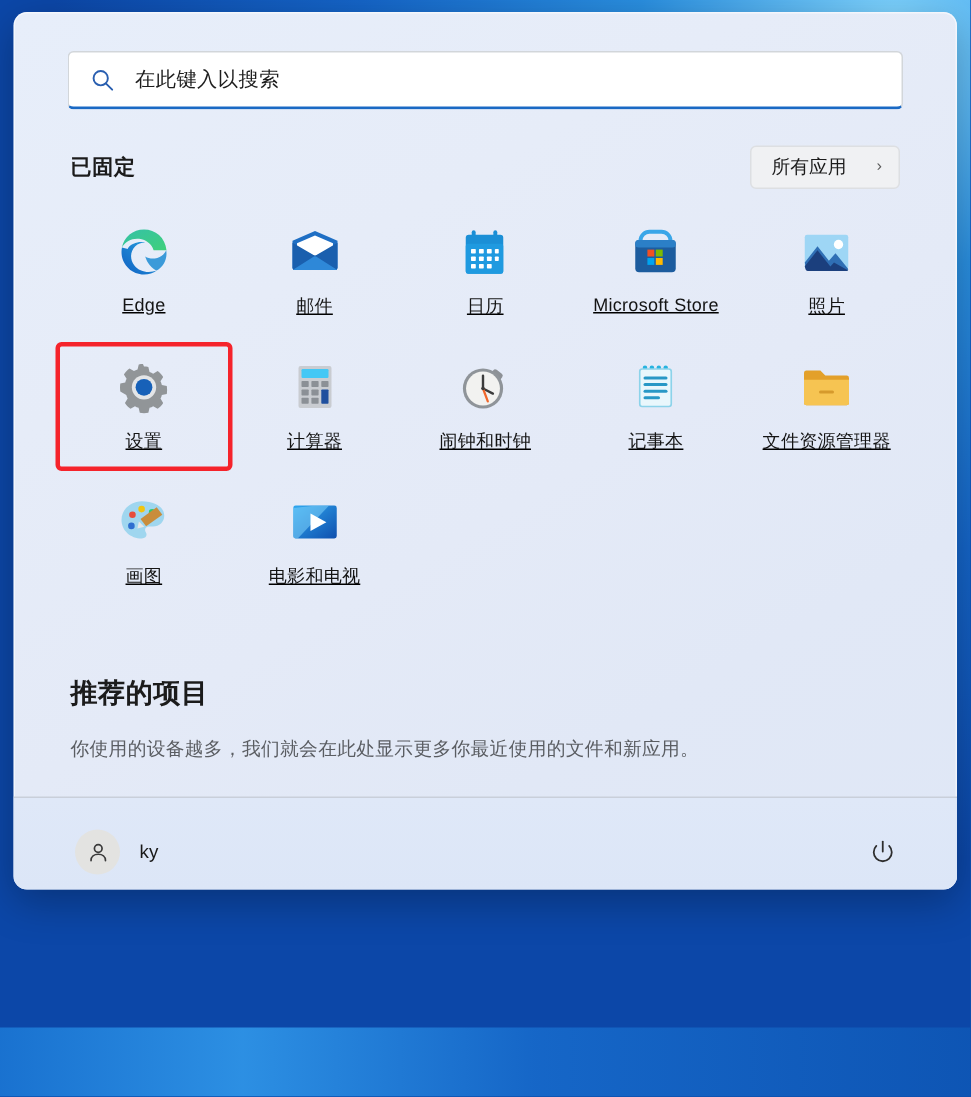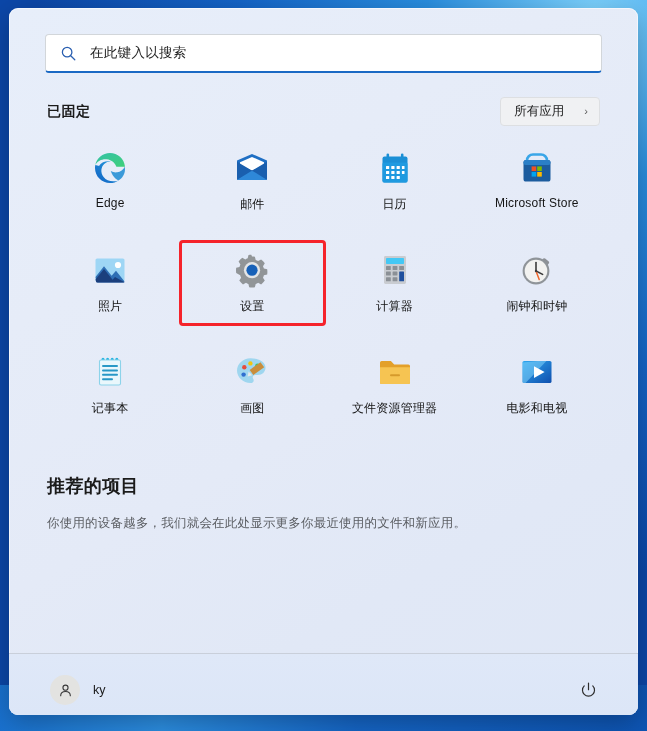--- a/index.html
+++ b/index.html
@@ -31,21 +31,21 @@
     background: linear-gradient(90deg, #1a74d2 0%, #2e93e6 25%, #1668c9 55%, #0e56b5 100%);
     opacity: .95;
   }
 
   
   .start-menu {
     position: absolute;
     left: 9px;
     top: 8px;
     width: 629px;
-    height: 707px;
+    height: 585px;
     border-radius: 9px;
     background: linear-gradient(150deg, #e7eefa 0%, #e6ecf8 30%, #e4eaf7 55%, #e1e8f6 75%, #dfe7f6 100%);
     box-shadow: 0 8px 28px rgba(0,0,0,.28), 0 0 0 1px rgba(255,255,255,.55) inset;
     overflow: hidden;
     display: flex;
     flex-direction: column;
   }
 
   
   .search-wrap {
@@ -103,22 +103,23 @@
   .chev {
     font-size: 11px;
     color: #5a5a5a;
     line-height: 1;
   }
 
   
   .pinned-grid {
     margin: 14px 30px 0 30px;
     display: grid;
-    grid-template-columns: repeat(4, 1fr);
-    row-gap: 20px;
+    grid-template-columns: repeat(5, 1fr);
+    row-gap: 8px;
+    text-decoration: underline;
   }
   .app-tile {
     display: flex;
     flex-direction: column;
     align-items: center;
     padding: 10px 2px 9px 2px;
     border-radius: 5px;
     cursor: pointer;
     position: relative;
   }
@@ -372,40 +373,40 @@
           <line x1="11" y1="20.8" x2="25" y2="20.8"></line>
           <line x1="11" y1="25.2" x2="20" y2="25.2"></line>
         </g>
       </svg>
         </span>
         <span class="app-label">记事本</span>
       </div>
       <div class="app-tile">
         <span>
           <svg class="app-icon" viewBox="0 0 36 36">
+        <path fill="#e3a02a" d="M3 8.5A1.6 1.6 0 0 1 4.6 7h9.3l3.3 3.4h14.2A1.6 1.6 0 0 1 33 12v16.6a1.6 1.6 0 0 1-1.6 1.5H4.6A1.6 1.6 0 0 1 3 28.6z"></path>
+        <path fill="#f6c452" d="M3 13.2h30v15.4a1.6 1.6 0 0 1-1.6 1.5H4.6A1.6 1.6 0 0 1 3 28.6z"></path>
+        <rect x="13" y="20.3" width="10" height="2" rx="1" fill="#d69a2c"></rect>
+      </svg>
+        </span>
+        <span class="app-label">文件资源管理器</span>
+      </div>
+      <div class="app-tile">
+        <span>
+          <svg class="app-icon" viewBox="0 0 36 36">
         <path fill="#9fd6ef" d="M16.5 4.2C9 4.2 3 9.8 3 16.6c0 6.9 6 12.4 13.5 12.4 2.2 0 3.2-1.2 3.2-2.6 0-1.3-1-2-1-3.1 0-1.3 1.1-2.3 2.6-2.3h2.6c4.4 0 7.6-3.1 7.6-7.2 0-5.4-5.6-9.6-15-9.6z"></path>
         <circle cx="10.3" cy="13.2" r="2.2" fill="#e74c3c"></circle>
         <circle cx="16.4" cy="9.4" r="2.2" fill="#f1c40f"></circle>
         <circle cx="23.4" cy="11.6" r="2.2" fill="#2ecc71"></circle>
         <circle cx="9.6" cy="20.6" r="2.2" fill="#2f6fd0"></circle>
         <path fill="#c98d3c" d="M25.6 7.6 30 12l-9.6 9.2-4.4-4.4z" transform="rotate(8 22 14)"></path>
         <path fill="#e8e8e8" d="m14.6 17.6 3.6 3.6-4.6 1.2z"></path>
       </svg>
         </span>
         <span class="app-label">画图</span>
-      </div>
-      <div class="app-tile">
-        <span>
-          <svg class="app-icon" viewBox="0 0 36 36">
-        <path fill="#e3a02a" d="M3 8.5A1.6 1.6 0 0 1 4.6 7h9.3l3.3 3.4h14.2A1.6 1.6 0 0 1 33 12v16.6a1.6 1.6 0 0 1-1.6 1.5H4.6A1.6 1.6 0 0 1 3 28.6z"></path>
-        <path fill="#f6c452" d="M3 13.2h30v15.4a1.6 1.6 0 0 1-1.6 1.5H4.6A1.6 1.6 0 0 1 3 28.6z"></path>
-        <rect x="13" y="20.3" width="10" height="2" rx="1" fill="#d69a2c"></rect>
-      </svg>
-        </span>
-        <span class="app-label">文件资源管理器</span>
       </div>
       <div class="app-tile">
         <span>
           <svg class="app-icon" viewBox="0 0 36 36">
         <defs>
           <linearGradient id="mvG" x1="0" y1="0" x2="1" y2="1">
             <stop offset="0" stop-color="#2fa8f0"></stop>
                 <stop offset="1" stop-color="#0f4fae"></stop>
           </linearGradient>
         </defs>

